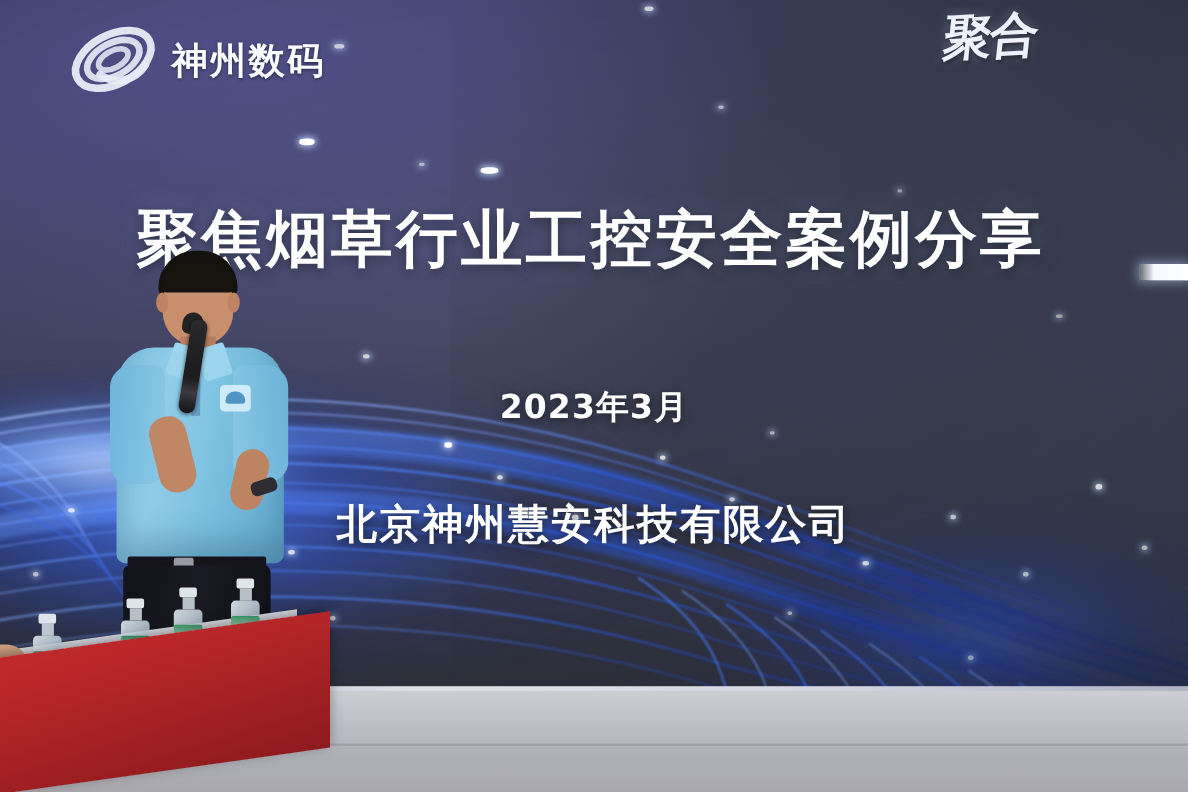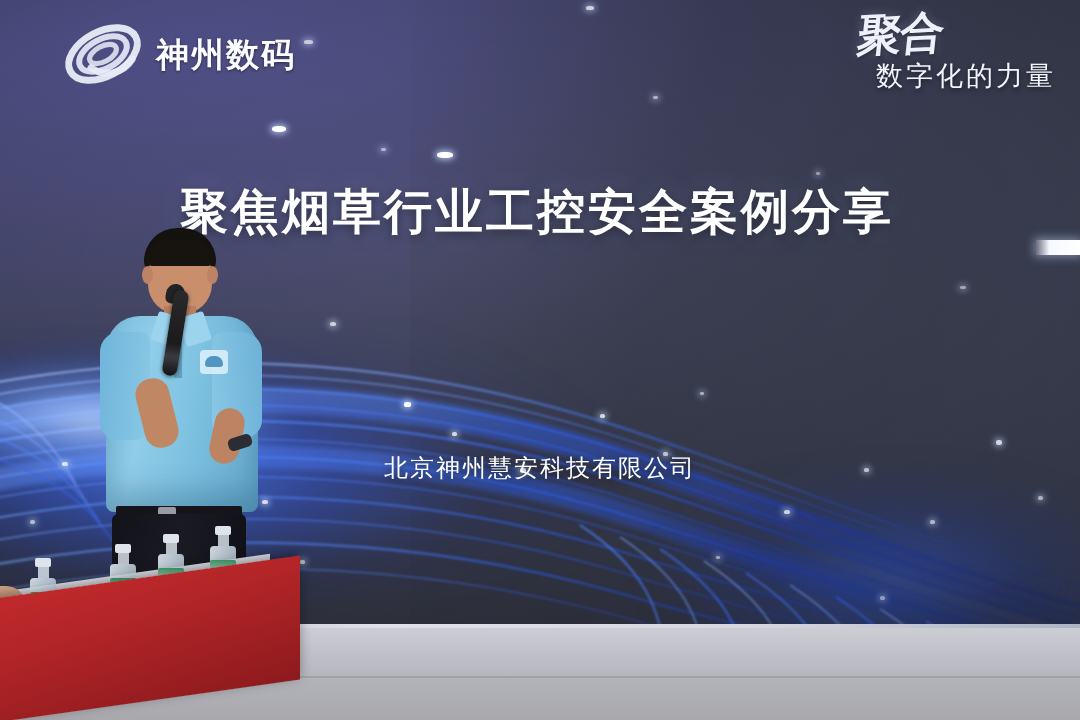--- a/index.html
+++ b/index.html
@@ -78,34 +78,34 @@
     font-family:"DejaVu Sans","Liberation Sans",sans-serif;
     font-size:27px; font-weight:400; color:#f2f4ff; letter-spacing:3px;
     margin-top:4px;
     text-shadow:0 2px 5px rgba(0,0,0,.55);
   }
 
   
   .slide-title {
     position:absolute; left:0; right:0; top:180px; text-align:center;
     font-family:"DejaVu Sans","Liberation Sans",sans-serif;
-    font-size:48px; font-weight:700; color:#ffffff; letter-spacing:3px;
+    font-size:56px; font-weight:700; color:#ffffff; letter-spacing:3px;
     text-shadow:0 3px 12px rgba(0,0,0,.55), 0 0 22px rgba(160,190,255,.28);
     padding-right:6px;
   }
   .slide-date {
     position:absolute; left:0; right:0; top:350px; text-align:center;
     font-family:"DejaVu Sans","Liberation Sans",sans-serif;
     font-size:30px; font-weight:700; color:#ffffff; letter-spacing:1px;
     text-shadow:0 2px 9px rgba(0,0,0,.5);
   }
   .slide-company {
     position:absolute; left:0; right:0; top:452px; text-align:center;
     font-family:"DejaVu Sans","Liberation Sans",sans-serif;
-    font-size:24px; font-weight:400; color:#ffffff; letter-spacing:2px;
+    font-size:37px; font-weight:700; color:#ffffff; letter-spacing:2px;
     text-shadow:0 2px 10px rgba(0,0,0,.55);
   }
 
   
   .edge-bar { position:absolute; right:0; top:240px; width:44px; height:15px;
     background:linear-gradient(90deg,rgba(255,255,255,.25),#f5f8ff 30%,#ffffff 100%);
     box-shadow:0 0 10px 2px rgba(190,215,255,.5); }
 
   
   .floor {
@@ -320,24 +320,24 @@
           <path d="M 36 62 C 52 74, 74 68, 84 52" stroke-width="8" opacity=".92"></path>
         </g>
       </svg>
       <div class="dc-text">
         <span class="dc-cn">神州数码</span>
       </div>
     </div>
 
     <div class="logo-tr">
       <div class="tr-brush">聚合</div>
-      <div class="tr-sub">数字化的力量</div>
     </div>
 
     <div class="slide-title">聚焦烟草行业工控安全案例分享</div>
+    <div class="slide-date">2023年3月</div>
     <div class="slide-company">北京神州慧安科技有限公司</div>
   </div>
 
   <div class="floor">
     <div class="floor-edge"></div>
     <div class="floor-seam"></div>
   </div>
 
   <div class="person">
     <div class="p-hair"></div>

